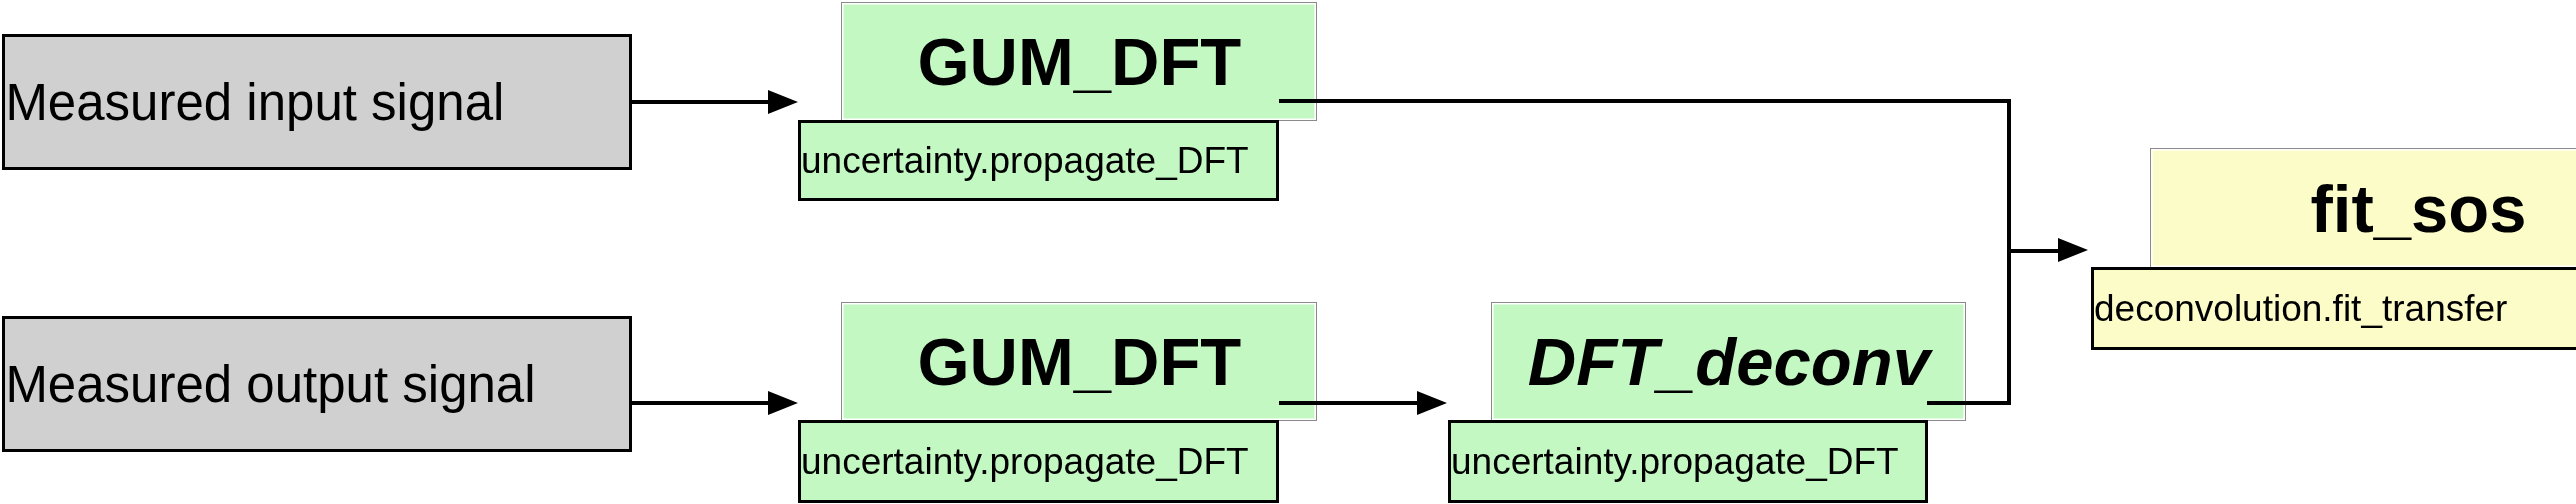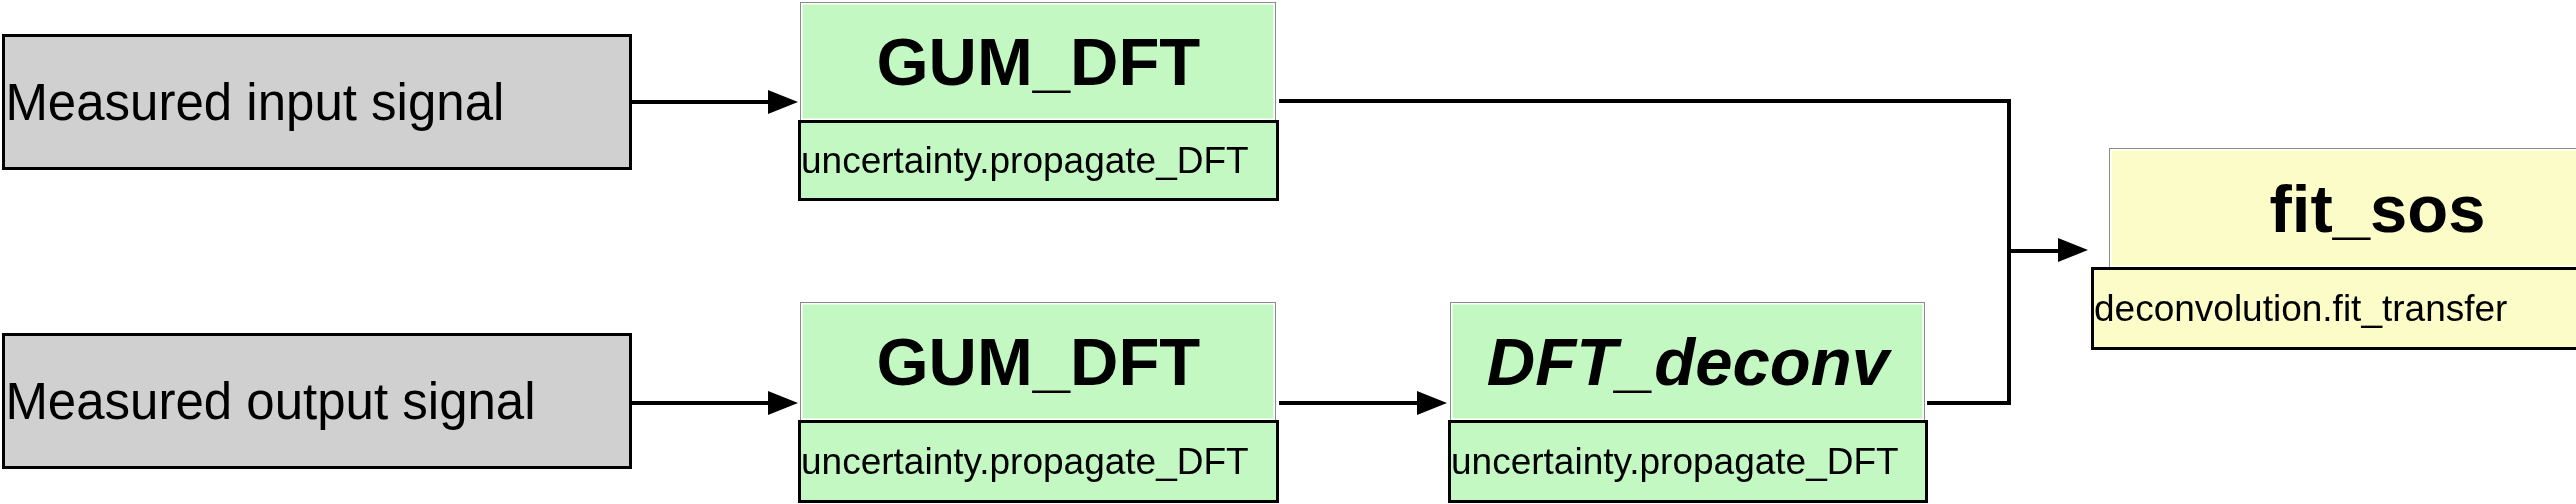--- a/index.html
+++ b/index.html
@@ -34,20 +34,21 @@
   .node-title {
     border: 1.6px solid var(--title_border, #8a8a8a);
     box-shadow: inset 0 0 0 1.6px #ffffff;
     display: flex;
     align-items: center;
     justify-content: center;
     font-size: 67px;
     font-weight: bold;
     line-height: 1;
     white-space: nowrap;
+    margin-left: 41px;
   }
   .node-sub {
     border: 3.2px solid var(--line_black, #000000);
     display: flex;
     align-items: center;
     justify-content: flex-start;
     font-size: 37px;
     line-height: 1;
     white-space: nowrap;
   }
@@ -66,21 +67,21 @@
 </style>
 </head>
 <body>
 
 <div id="canvas">
 
   <div class="abs term-box" style="left:2.4px; top:34px; width:630px; height:136px;">
     <span>Measured input signal</span>
   </div>
 
-  <div class="abs term-box" style="left:2.4px; top:333px; width:630px; height:136px;">
+  <div class="abs term-box" style="left:2.4px; top:316px; width:630px; height:136px;">
     <span>Measured output signal</span>
   </div>
 
   <div class="abs" style="left:798px; top:2.4px; width:481px; height:199px;">
     <div class="abs node-title fill-green" style="left:2.4px; top:0; width:476px; height:119px;">
       <span>GUM_DFT</span>
     </div>
     <div class="abs node-sub fill-green" style="left:0; top:118px; width:481px; height:81px;">
       <span>uncertainty.propagate_DFT</span>
     </div>

